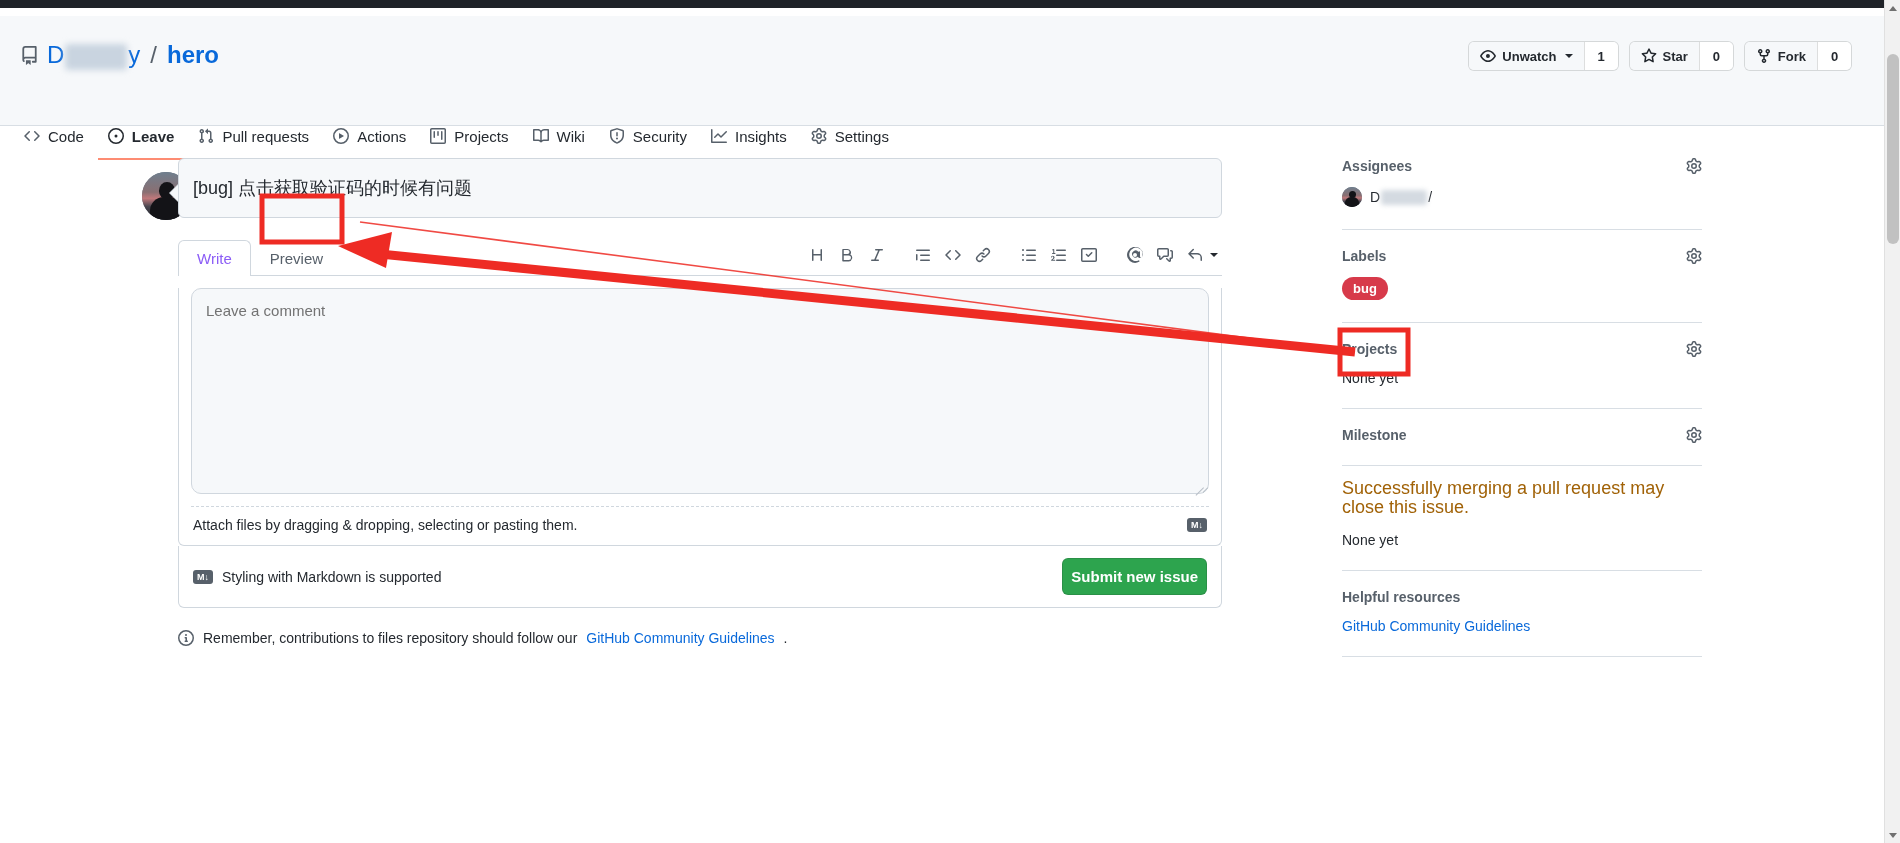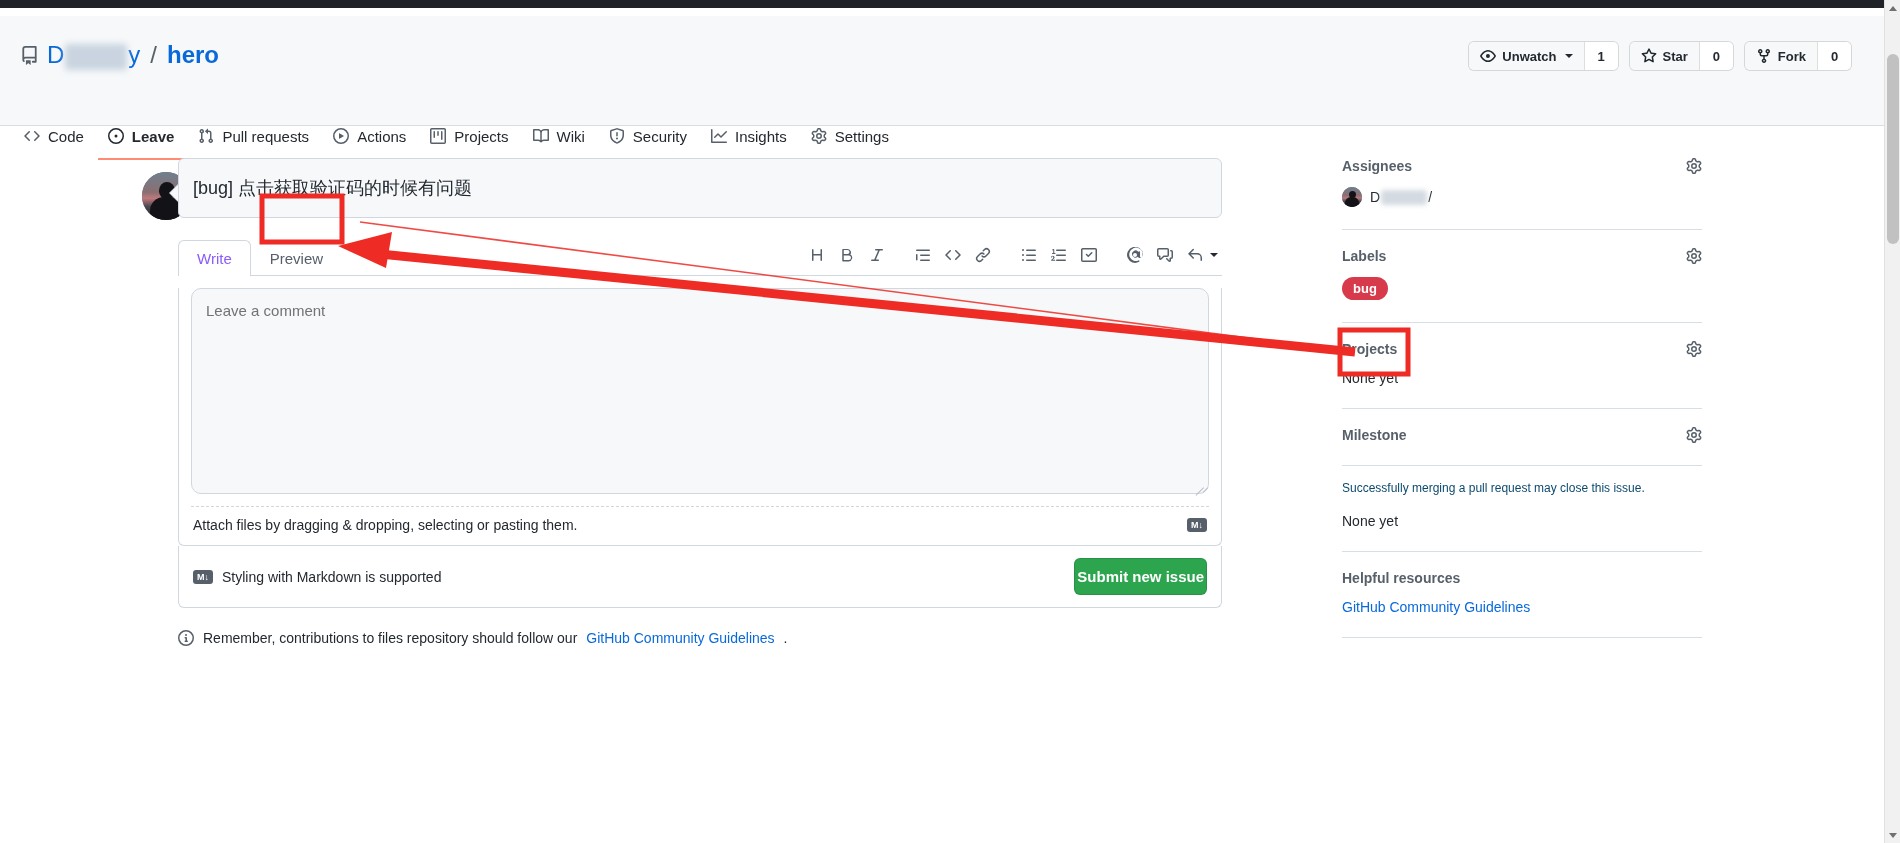--- a/index.html
+++ b/index.html
@@ -209,21 +209,21 @@
     background:#fff;
   }
   .md-support {
     display:flex; align-items:center; gap:9px;
     font-size:14px; color:#24292f;
   }
   .submit-btn {
     background:#2da44e; color:#fff;
     border:1px solid rgba(27,31,36,0.15);
     border-radius:6px;
-    padding:9px 2px;
+    padding:9px 8px;
     font-size:15px; font-weight:600;
     white-space:nowrap;
   }
 
   .guideline-note {
     display:flex; align-items:center; gap:9px;
     margin-top:22px; font-size:14px; color:#24292f;
   }
   .guideline-note a { color:#0969da; text-decoration:none; }
   .info-icon { color:#57606a; display:flex; }
@@ -257,21 +257,21 @@
     border-radius:3px; margin:0 1px; filter:blur(2.5px);
   }
 
   .label-chip {
     display:inline-flex; align-items:center;
     background:#d73a4a; color:#ffffff;
     font-size:13px; font-weight:600;
     border-radius:999px; padding:4px 11px;
   }
   .sb-muted { color:#24292f; font-size:14px; }
-  .sb-desc { color:#0c4a6e; font-size:12px; line-height:19px; }
+  .sb-desc { color:#a16207; font-size:18px; line-height:19px; }
   .sb-link { color:#0969da; text-decoration:none; font-size:14px; }
 
   
   .anno { position:absolute; inset:0; pointer-events:none; }
 
   
   .scrollbar {
     position:absolute; top:0; right:0; width:16px; height:843px;
     background:#f1f1f1; border-left:1px solid #e0e0e0;
   }

